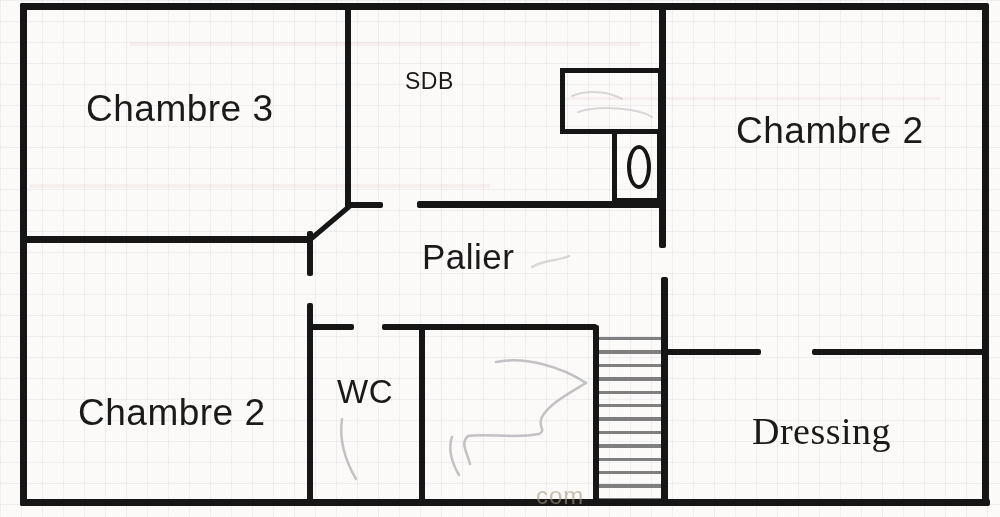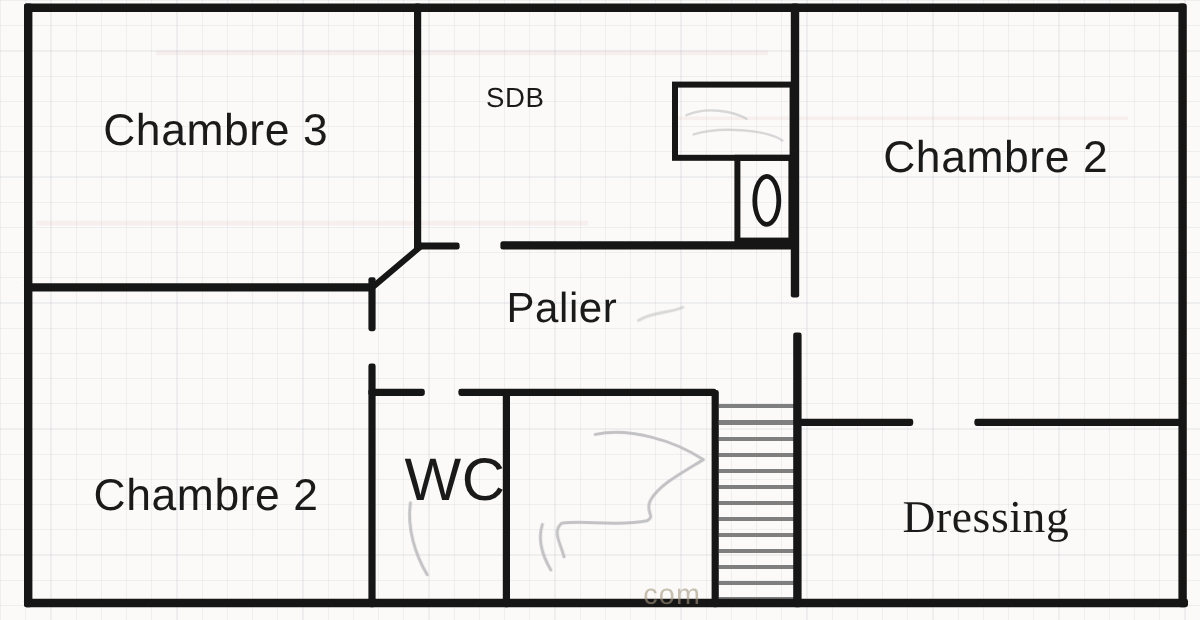--- a/index.html
+++ b/index.html
@@ -73,21 +73,21 @@
     white-space: nowrap;
     line-height: 1;
     z-index: 5;
     letter-spacing: 0.5px;
   }
   .lbl-chambre3 { left: 86px;  top: 90px;  font-size: 37px; }
   .lbl-sdb      { left: 405px; top: 70px;  font-size: 23px; }
   .lbl-chambre4 { left: 736px; top: 112px; font-size: 37px; }
   .lbl-palier   { left: 381px; top: 239px; font-size: 35px; margin-left: 41px; }
   .lbl-chambre2 { left: 78px;  top: 350px; font-size: 37px; margin-top: 44px; }
-  .lbl-wc       { left: 337px; top: 375px; font-size: 50px; }
+  .lbl-wc       { left: 337px; top: 375px; font-size: 33px; }
   .lbl-dressing { left: 752px; top: 412px; font-size: 38px; font-family: Liberation Serif, serif; }
   .watermark {
     position: absolute;
     left: 536px; top: 484px;
     font-size: 24px;
     font-weight: 400;
     letter-spacing: 1px;
     color: rgba(164,152,128,0.60);
     z-index: 6;
     line-height: 1;

